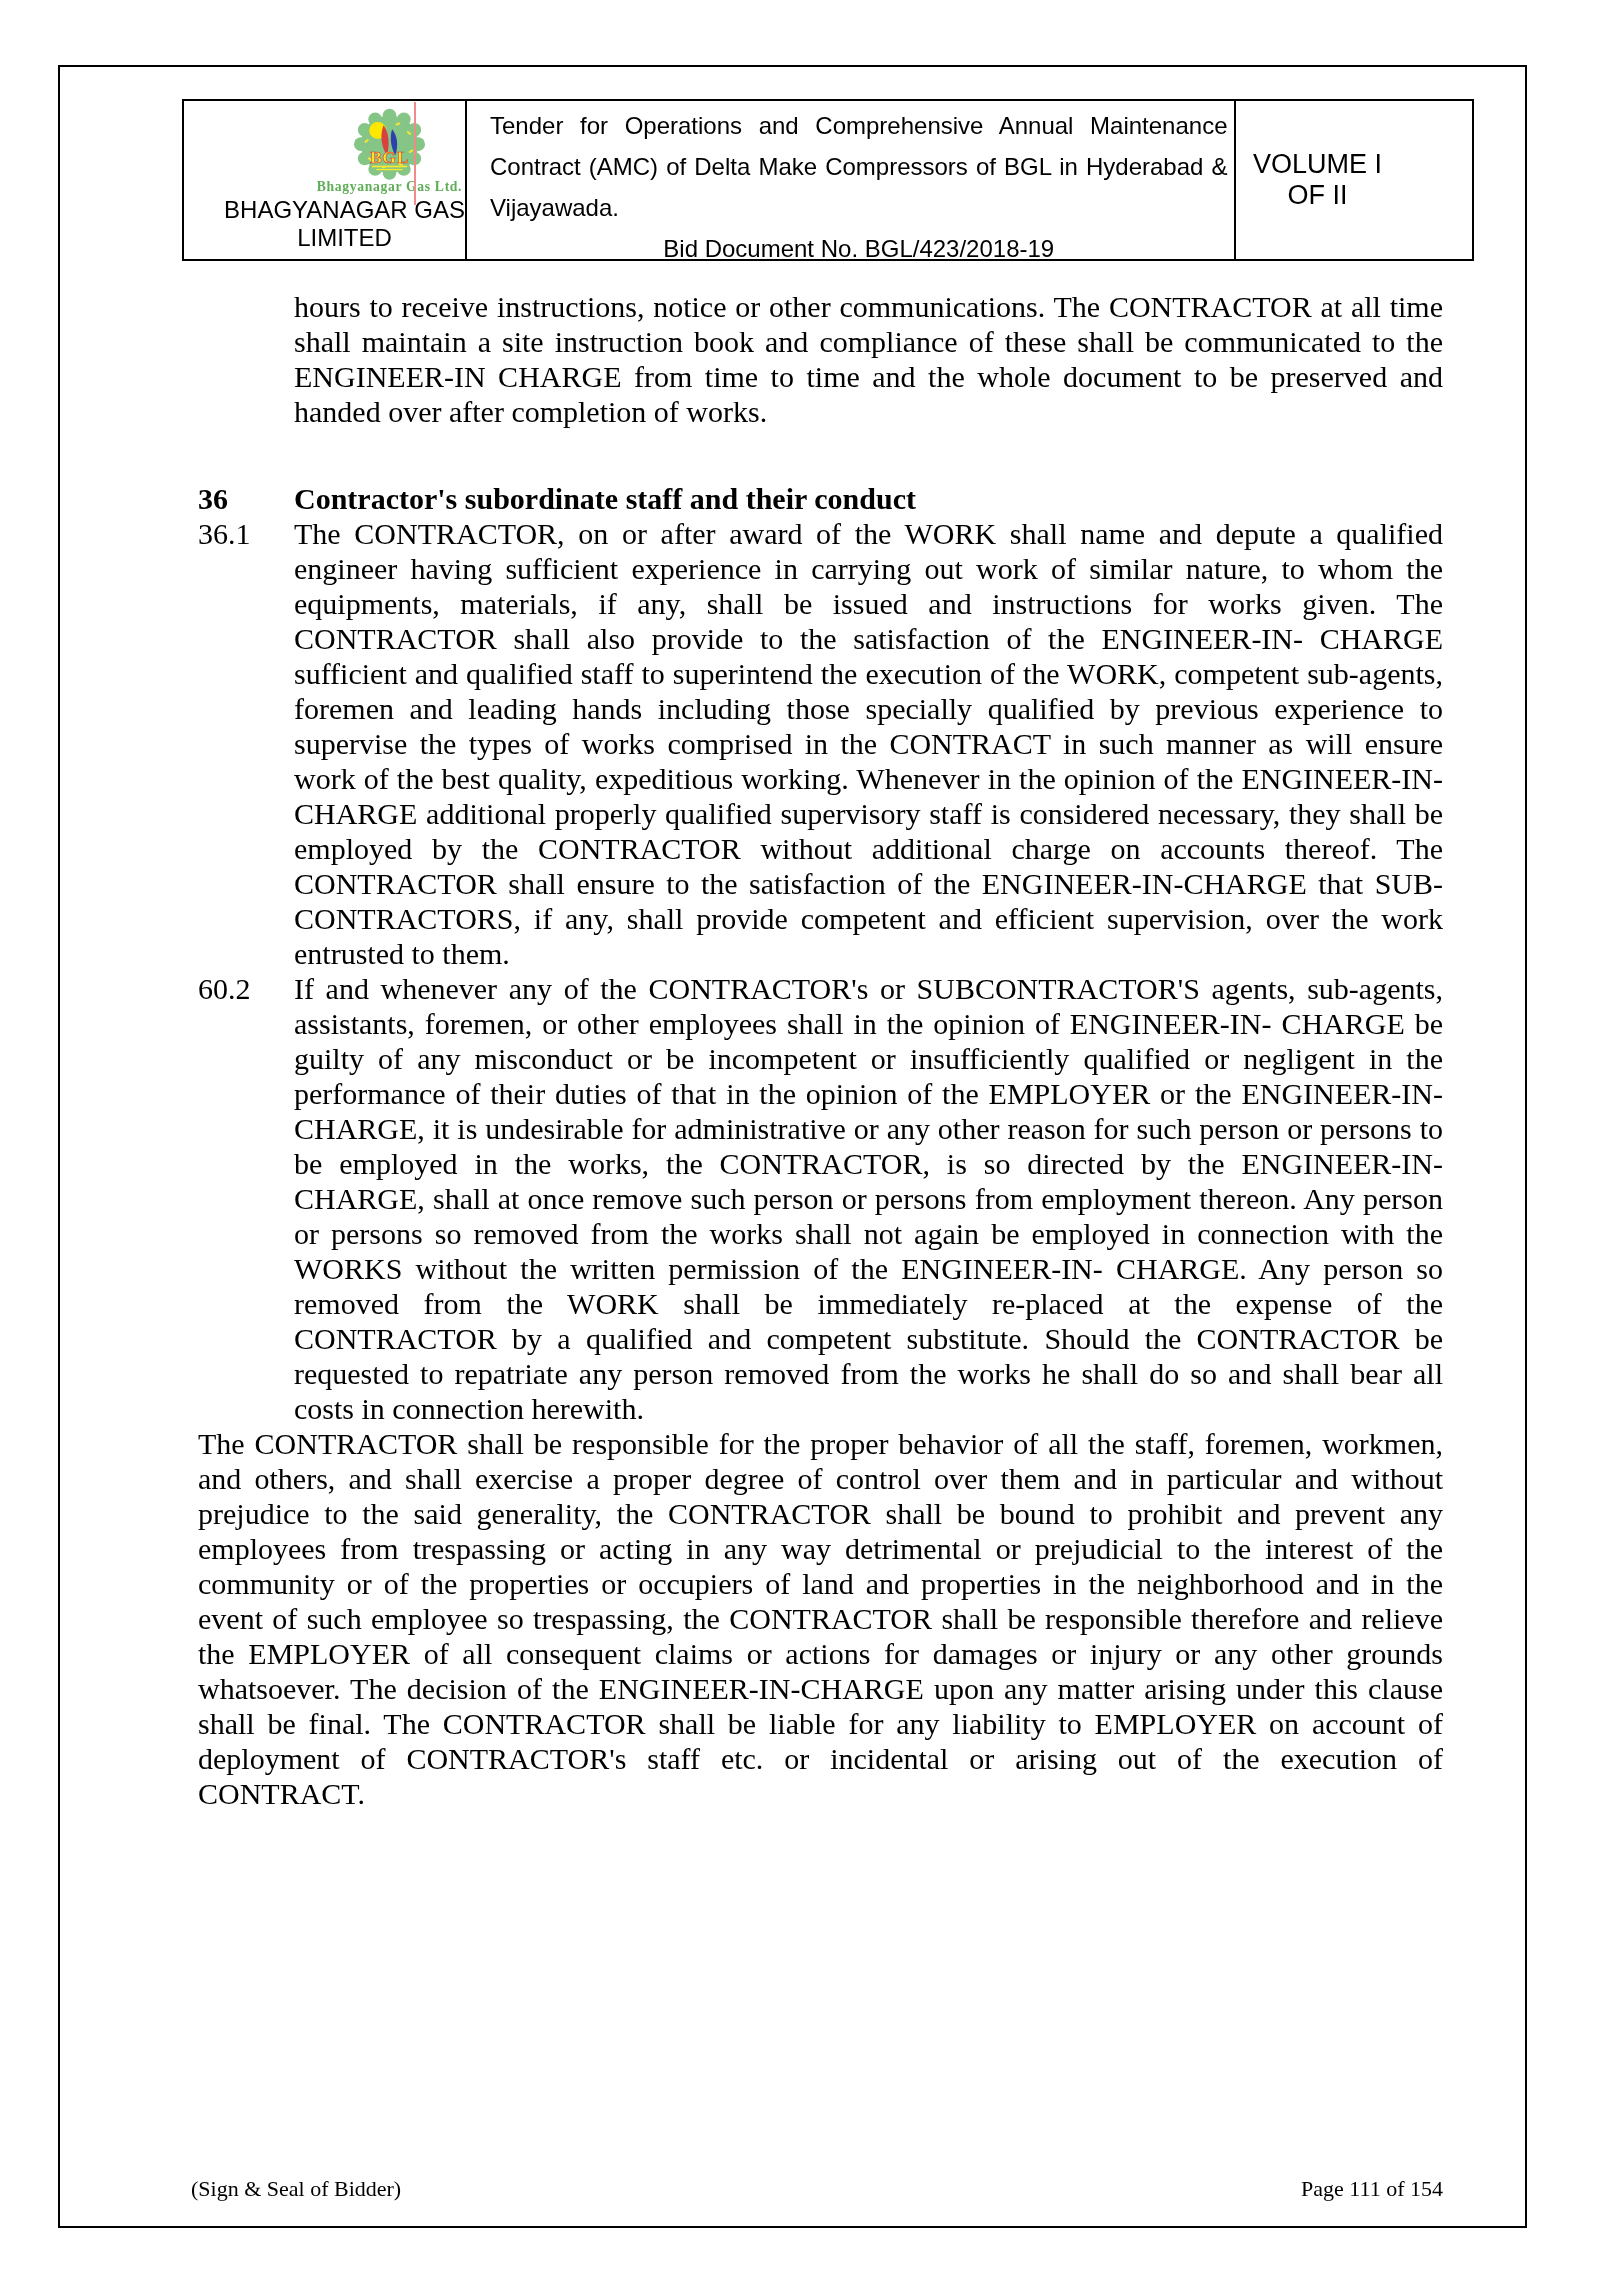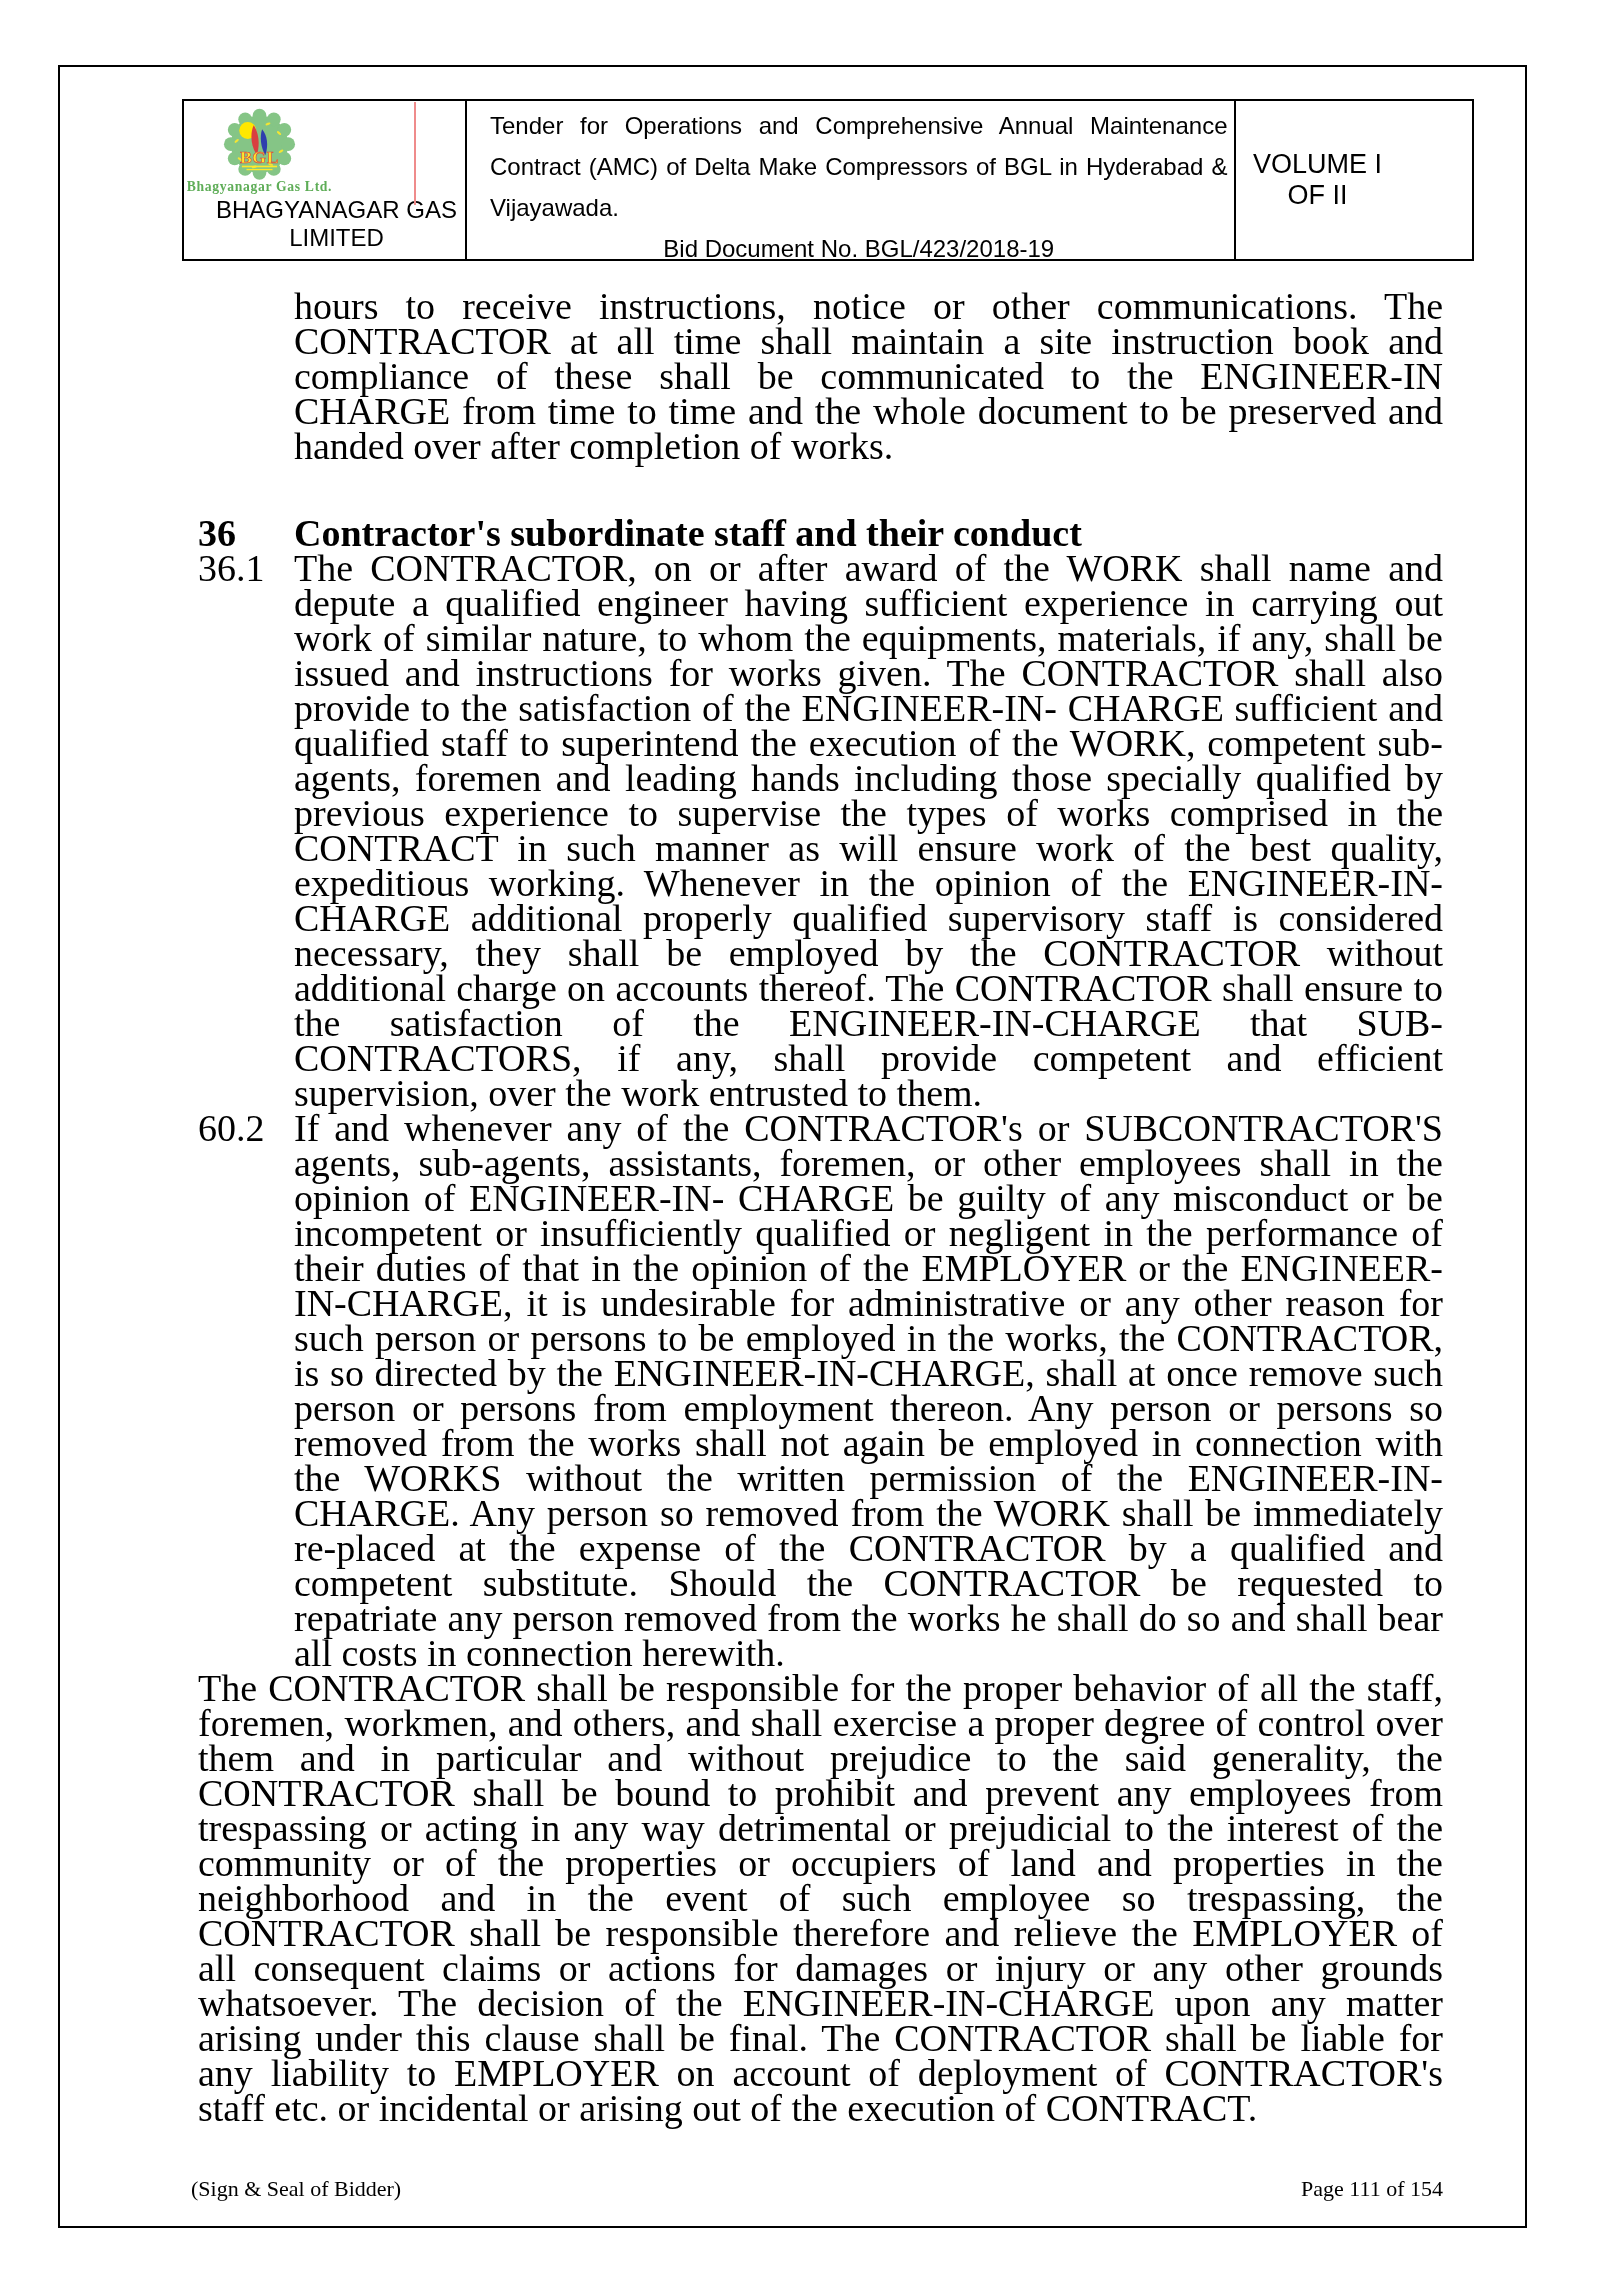--- a/index.html
+++ b/index.html
@@ -14,21 +14,21 @@
   }
   
   .header-table{
     position:absolute; left:182px; top:99px; width:1292px; height:162px;
     display:flex; border:2.6px solid var(--border,#000);
   }
   .cell{ border-right:2.6px solid var(--border,#000); }
   .cell:last-child{ border-right:none; }
   .logo-cell{
     position:relative; width:283px; display:flex; flex-direction:column;
-    align-items:flex-start; padding-top:6px; overflow:hidden;
+    align-items:flex-end; padding-top:6px; overflow:hidden;
   }
   .logo-artifact{
     position:absolute; left:230px; top:1.3px; width:2px; height:103px;
     background:var(--artifact-red,#ef8b8b);
   }
   .company-name{
     font-family:"Liberation Sans", sans-serif; font-size:24px; line-height:28px;
     text-align:center; letter-spacing:0px; margin-top:0.7px;margin-left:32px;
   }
   .title-cell{
@@ -38,21 +38,21 @@
   .title-cell .tender-title{ text-align:justify; }
   .title-cell .bid-doc{ text-align:center; }
   .volume-cell{
     width:163px; display:flex; flex-direction:column; justify-content:center;
     align-items:center; font-family:"Liberation Sans", sans-serif;
     font-size:27px; line-height:31px; text-align:center;
   }
   
   .body-block{
     position:absolute; left:198px; top:289px; width:1245px;
-    font-size:38px; line-height:35px;
+    font-size:30px; line-height:35px;
   }
   .intro{ margin-left:96px; text-align:justify; }
   .sec-row{ display:flex; }
   .sec-row.first{ margin-top:52px; }
   .sec-num{ width:96px; flex-shrink:0; }
   .sec-num.bold{ font-weight:bold; }
   .sec-heading{ flex:1; font-weight:bold; }
   .sec-text{ flex:1; text-align:justify; }
   
   .footer{

